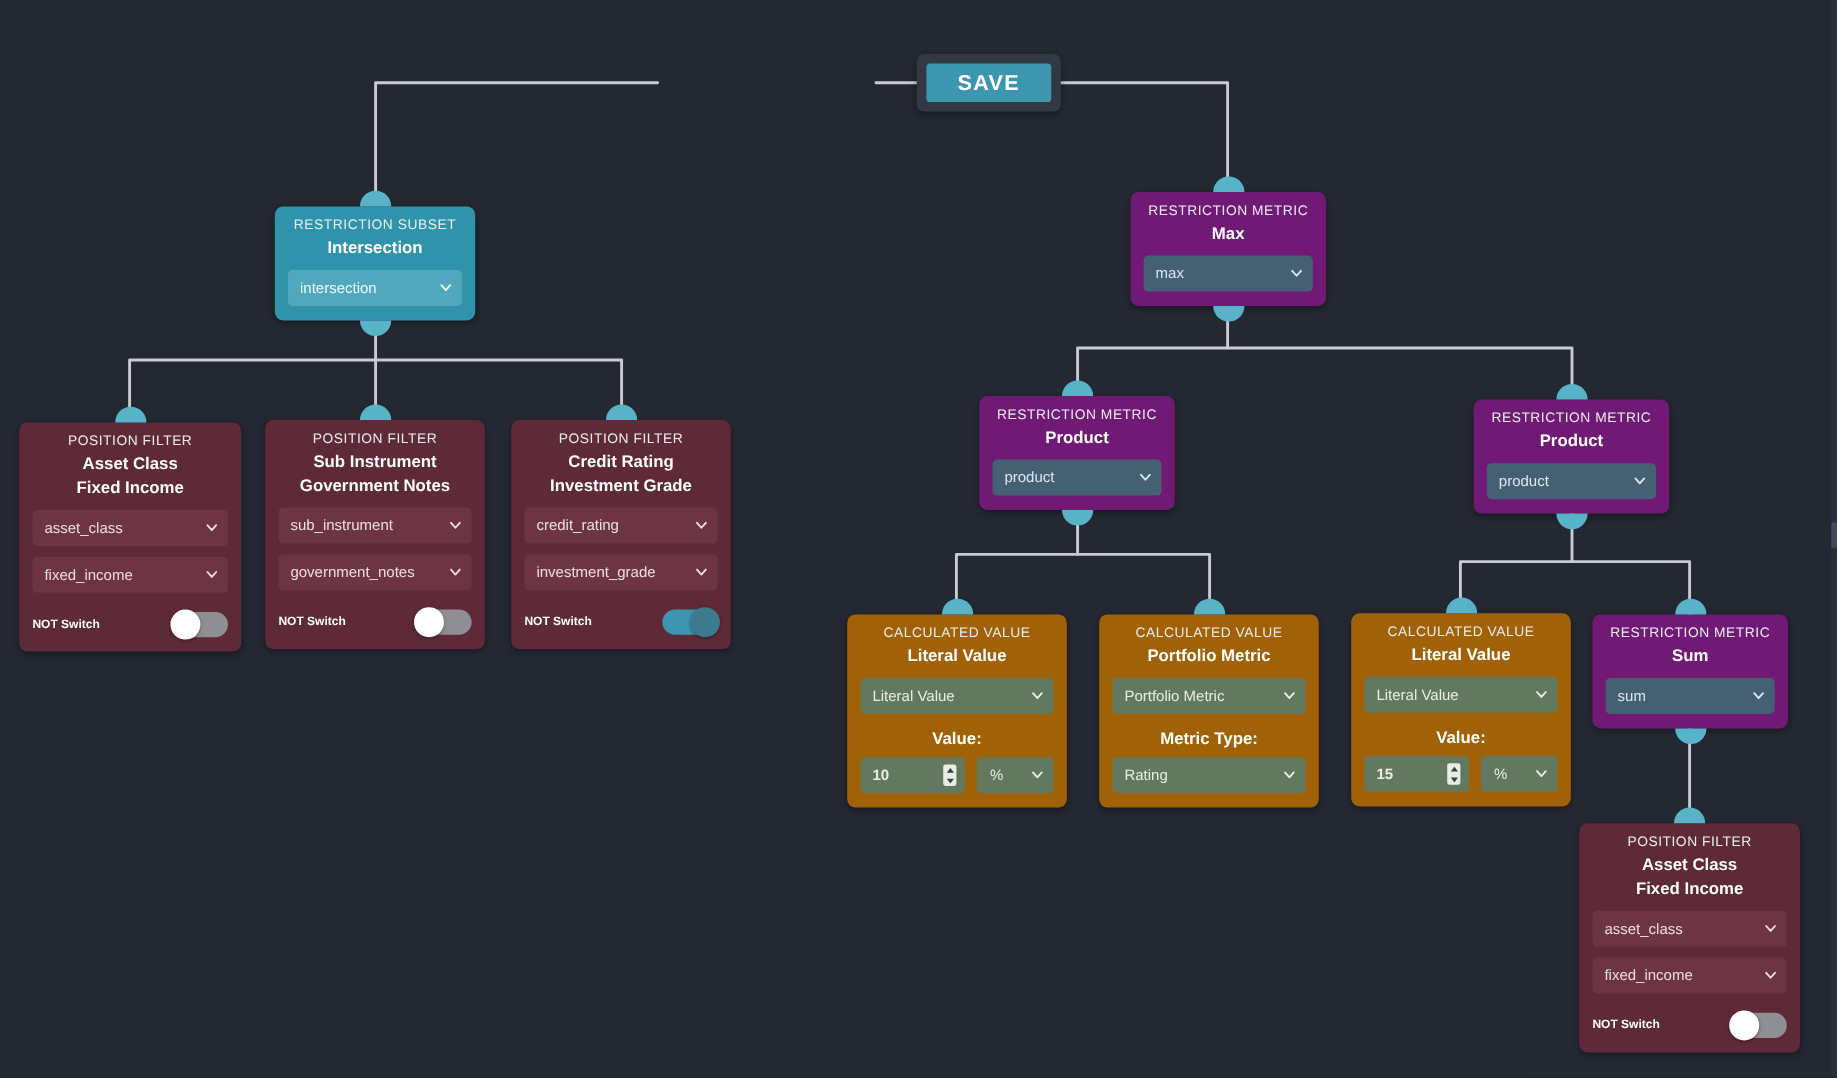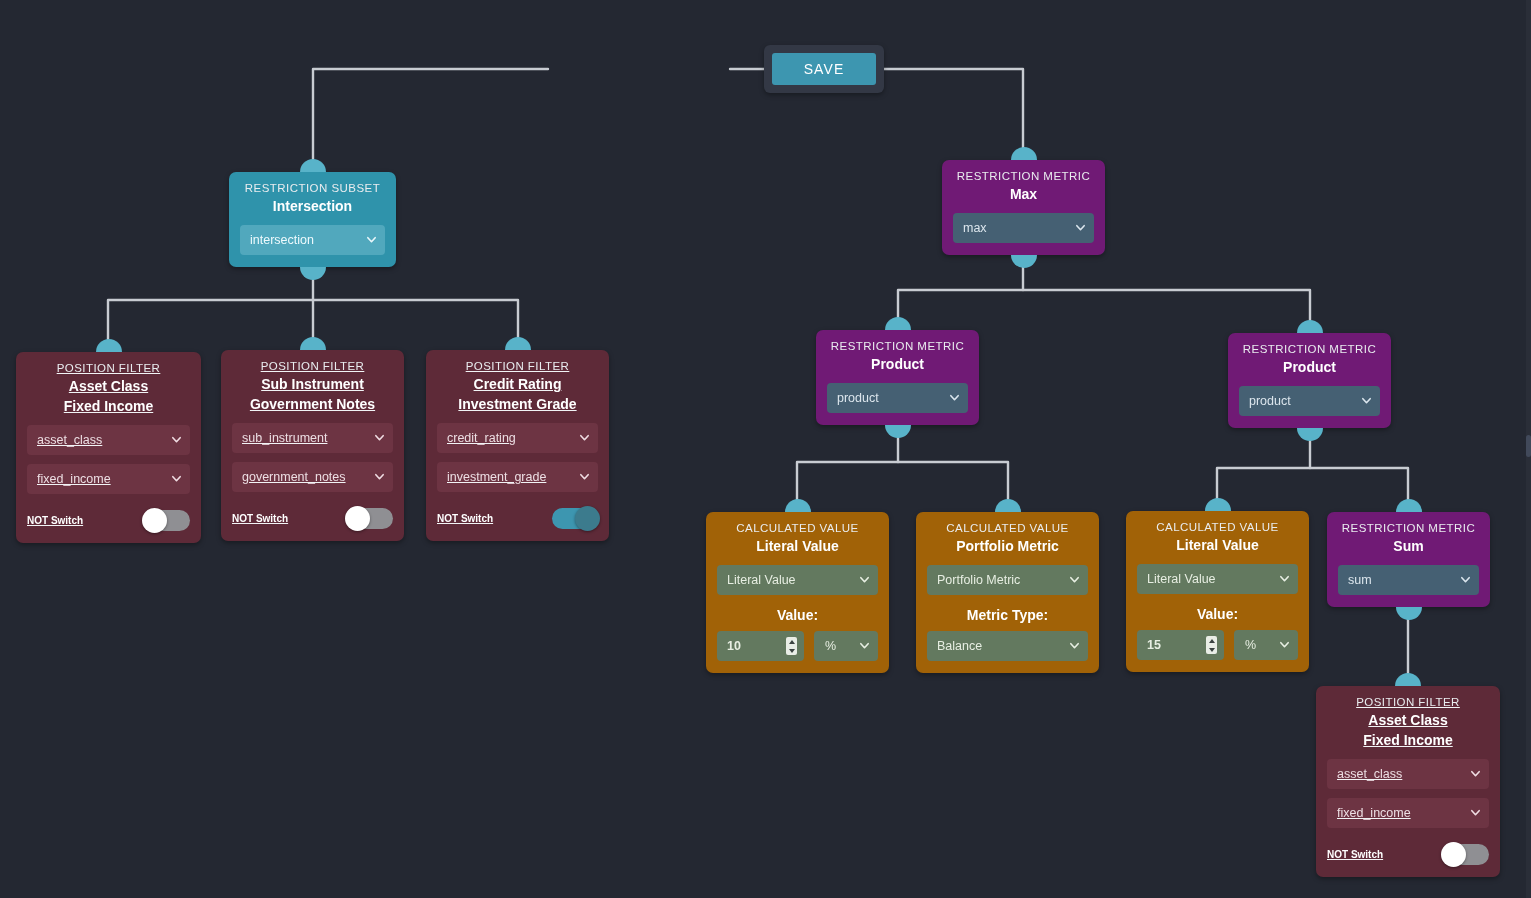--- a/index.html
+++ b/index.html
@@ -65,21 +65,21 @@
   }
   .sel .chev svg { display: block; }
 
   
   .t-dark        { background: #333845; }
   .t-dark .sel   { background: #3d4354; color: #cfd5de; }
   .t-teal        { background: #2f93ab; }
   .t-teal .sel   { background: #51a8bd; color: #eefafd; }
   .t-slate       { background: #701a75; }
   .t-slate .sel  { background: #456073; color: #dce6ed; }
-  .t-maroon      { background: #5e2a38; text-decoration: underline; }
+  .t-maroon      { background: #5e2a38; }
   .t-maroon .sel { background: #6d3443; color: #eddee3; }
   .t-green       { background: #a16207; }
   .t-green .sel  { background: #63795f; color: #e7eee2; }
 
   
   .h {
     position: absolute;
     background: #58b3c9;
     z-index: 3;
   }
@@ -112,22 +112,22 @@
     padding: 8px;
     box-shadow: 0 2px 5px rgba(0,0,0,.35);
   }
   #save-btn {
     display: block;
     background: #3d96b0;
     border: none;
     border-radius: 3px;
     color: #ffffff;
     font-family: "Liberation Sans", sans-serif;
-    font-size: 14px;
-    font-weight: normal;
+    font-size: 18px;
+    font-weight: bold;
     letter-spacing: 1.1px;
     width: 104px; height: 32px;
     cursor: pointer;
   }
 
   
   .notrow {
     display: flex;
     align-items: center;
     justify-content: space-between;
@@ -446,21 +446,21 @@
     <div class="sel">
       <span>Portfolio Metric</span>
       <span class="chev">
         <svg viewBox="0 0 12 12">
             <path d="M2 4 L6 8.5 L10 4" fill="none" stroke="#e8efe3" stroke-width="1.7" stroke-linecap="round" stroke-linejoin="round"></path>
           </svg>
       </span>
     </div>
     <div class="vlabel">Metric Type:</div>
     <div class="sel" style="margin-top:8px;">
-      <span>Balance</span>
+      <span>Rating</span>
       <span class="chev">
         <svg viewBox="0 0 12 12">
             <path d="M2 4 L6 8.5 L10 4" fill="none" stroke="#e8efe3" stroke-width="1.7" stroke-linecap="round" stroke-linejoin="round"></path>
           </svg>
       </span>
     </div>
   </div>
 
   <div class="node t-green" style="left:1126px; top:511px; width:183px;">
     <div class="h top"></div>

